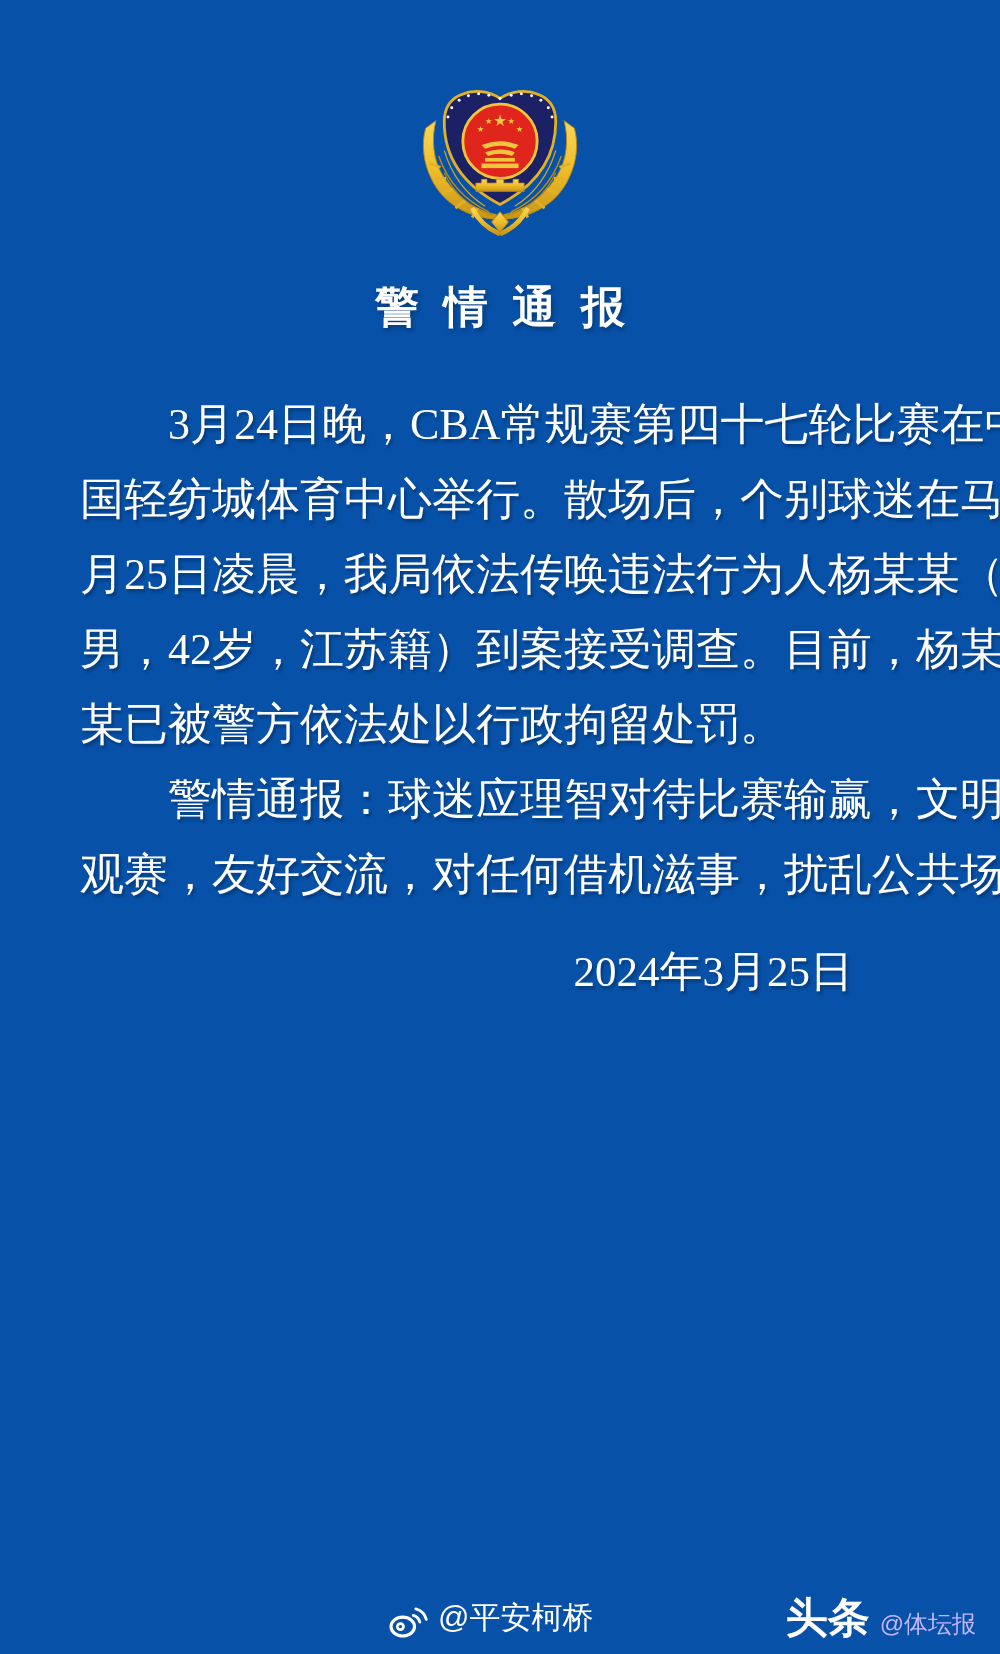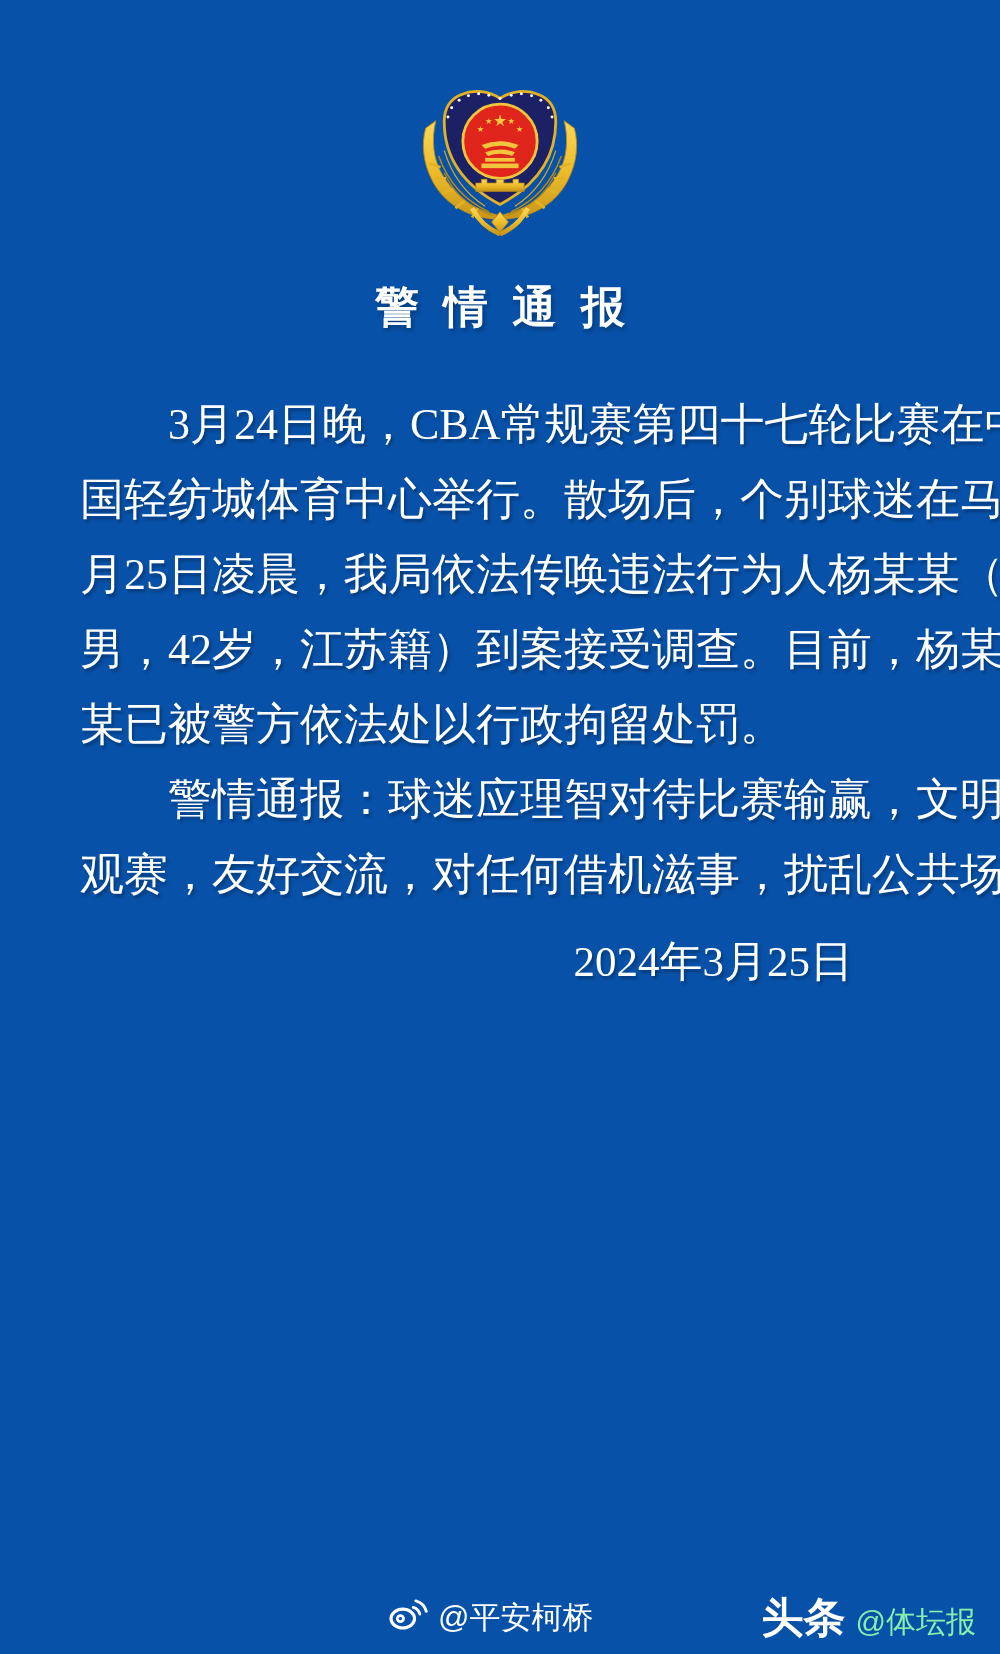--- a/index.html
+++ b/index.html
@@ -53,44 +53,44 @@
   
   .signature {
     margin-top: 225px;
     padding-right: 110px;
     text-align: right;
     font-size: 46px;
     line-height: 60px;
     text-shadow: 2px 3px 3px rgba(0,0,0,0.28);
   }
   .date {
-    margin-top: 22px;
+    margin-top: 32px;
     padding-right: 147px;
     text-align: right;
     font-size: 43px;
     line-height: 56px;
     text-shadow: 2px 3px 3px rgba(0,0,0,0.28);
   }
 
   
   .footer {
     position: absolute;
     left: 0; right: 0; bottom: 8px;
     display: flex;
     justify-content: space-between;
     align-items: center;
     padding: 0 24px 0 388px;
     font-family: "Liberation Sans", "DejaVu Sans", sans-serif;
   }
-  .weibo-group { display: flex; align-items: flex-start; gap: 10px; }
+  .weibo-group { display: flex; align-items: flex-end; gap: 10px; }
   .weibo-group svg { width: 40px; height: 34px; }
   .weibo-handle { font-size: 31px; color: #ffffff; }
   .toutiao-group { display: flex; align-items: baseline; gap: 10px; }
   .toutiao-label { font-size: 42px; font-weight: bold; color: #ffffff; }
-  .toutiao-handle { font-size: 30px; color: #86efac; }
+  .toutiao-handle { font-size: 24px; color: #c4b5fd; }
 </style>
 </head>
 <body>
 
 <div class="poster">
 
   <div class="badge-wrap">
     <svg viewBox="0 0 200 170">
       <defs>
         <linearGradient id="goldGrad" x1="0" y1="0" x2="0" y2="1">

